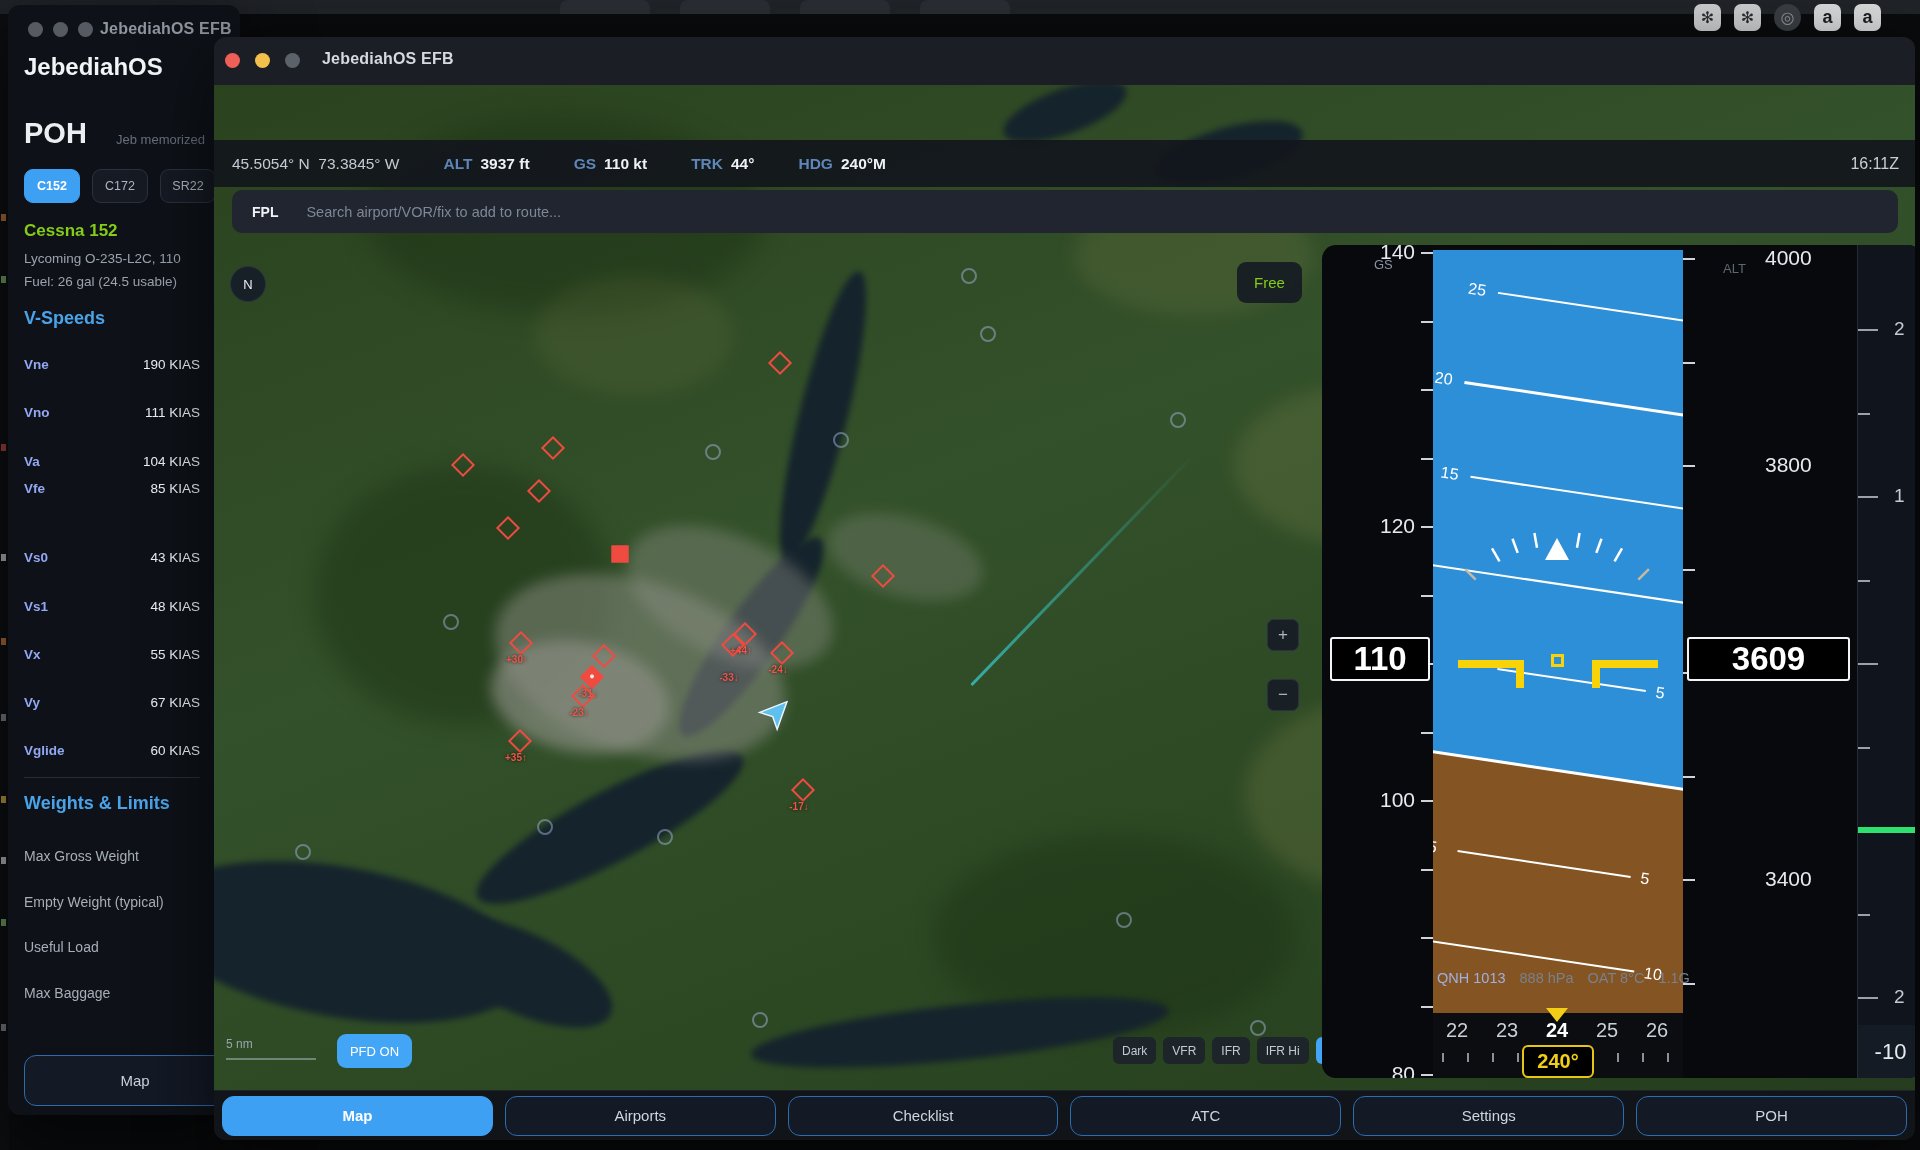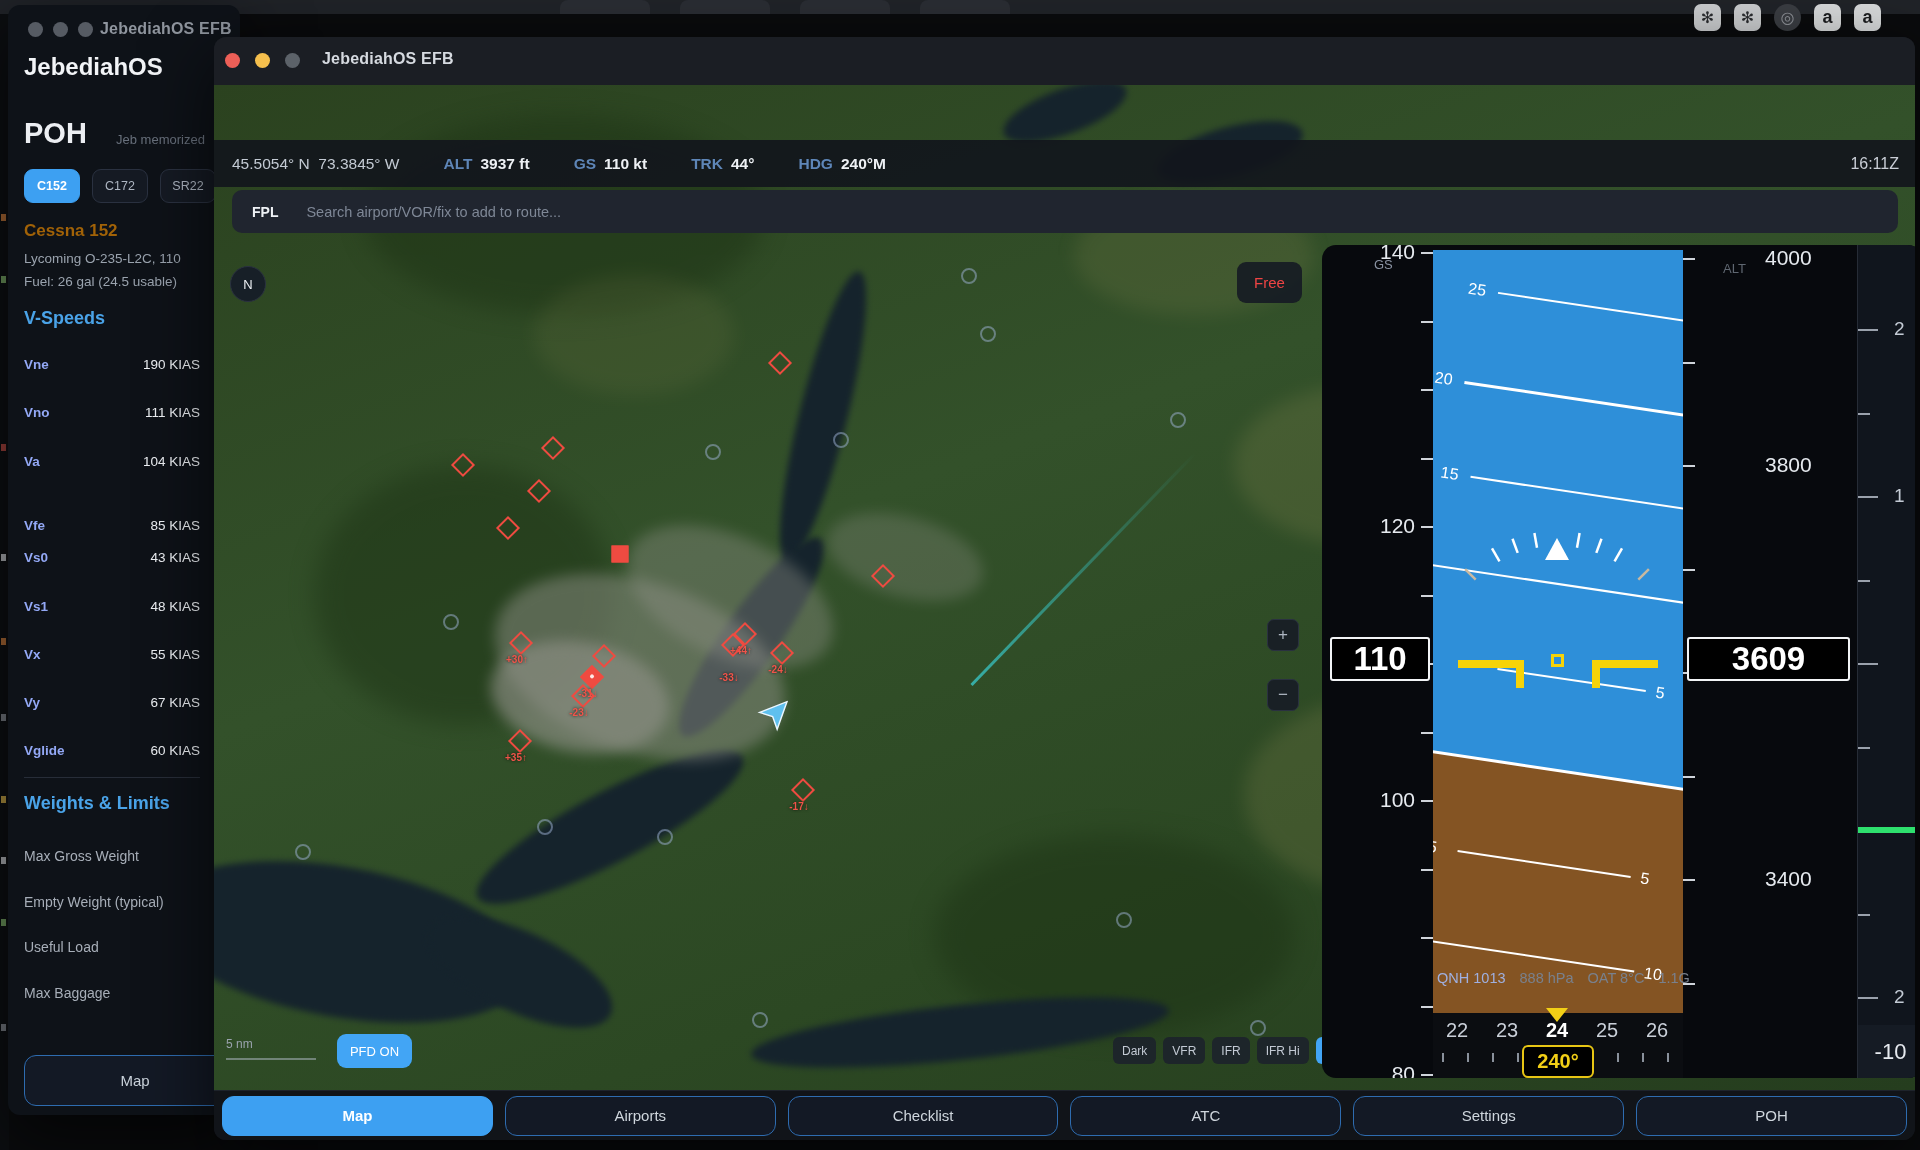--- a/index.html
+++ b/index.html
@@ -22,21 +22,21 @@
   
   .win-poh{left:8px;top:5px;width:232px;height:1110px;background:#0e1218;}
   .win-poh .wtitle{left:92px;top:15px;color:#8f959e;}
   .poh-app{position:absolute;left:16px;top:48px;font-size:24px;font-weight:bold;color:#f2f4f7;}
   .poh-h{position:absolute;left:16px;top:112px;font-size:29px;font-weight:bold;color:#eceef2;}
   .poh-sub{position:absolute;left:108px;top:127px;font-size:13px;color:#68707c;white-space:nowrap;}
   .actabs{position:absolute;left:16px;top:164px;display:flex;gap:12px;}
   .actab{height:34px;min-width:56px;padding:0 8px;border-radius:9px;display:flex;align-items:center;justify-content:center;
     font-size:12.5px;color:#aeb6c2;background:#151a23;border:1px solid #2a3140;box-sizing:border-box;}
   .actab.active{background:#3da0f2;color:#fff;border-color:#3da0f2;font-weight:bold;}
-  .ac-name{position:absolute;left:16px;top:216px;font-size:17px;font-weight:bold;color:#a16207;}
+  .ac-name{position:absolute;left:16px;top:216px;font-size:17px;font-weight:bold;color:#84cc16;}
   .ac-line1{position:absolute;left:16px;top:246px;font-size:13.5px;color:#9aa3ae;white-space:nowrap;}
   .ac-line2{position:absolute;left:16px;top:269px;font-size:13.5px;color:#9aa3ae;white-space:nowrap;}
   .sec-h{position:absolute;left:16px;font-size:18px;font-weight:bold;color:#4aa3e8;}
   .vrow{position:absolute;left:16px;width:176px;display:flex;justify-content:space-between;font-size:13.5px;}
   .vrow .vl{color:#93a8f5;font-weight:bold;}
   .vrow .vv{color:#eef1f5;}
   .divider{position:absolute;left:16px;width:176px;height:1px;background:#272d38;}
   .wrow{position:absolute;left:16px;font-size:14px;color:#a7aeb8;white-space:nowrap;}
   .poh-mapbtn{position:absolute;left:16px;top:1050px;width:220px;height:49px;border-radius:12px;
     border:1.5px solid #2e6cb0;background:#131925;color:#c9d1da;font-size:15px;
@@ -71,21 +71,21 @@
   .stat .sv{color:#eef1f5;font-weight:bold;}
   .clock{position:absolute;right:16px;top:0;height:47px;display:flex;align-items:center;color:#c9ced6;font-size:16px;}
   .fplbar{position:absolute;left:18px;top:153px;width:1666px;height:43px;background:#20252f;border-radius:10px;
     display:flex;align-items:center;}
   .fplbar .fpl{margin-left:20px;font-size:14px;font-weight:bold;color:#eef1f5;}
   .fplbar input{margin-left:26px;flex:1;background:transparent;border:none;outline:none;color:#cfd6de;font-size:14.5px;font-family:inherit;}
   .fplbar input::placeholder{color:#7e8796;}
   .nbtn{position:absolute;left:16px;top:229px;width:34px;height:34px;border-radius:50%;background:rgba(21,27,40,.9);
     border:1px solid #2a3140;color:#eef1f5;font-size:13px;display:flex;align-items:center;justify-content:center;}
   .freebtn{position:absolute;left:1023px;top:225px;width:65px;height:41px;border-radius:9px;background:rgba(22,27,36,.92);
-    color:#ef4444;font-size:15px;display:flex;align-items:center;justify-content:center;}
+    color:#84cc16;font-size:15px;display:flex;align-items:center;justify-content:center;}
   .zbtn{position:absolute;left:1053px;width:30px;height:30px;border-radius:7px;background:rgba(23,28,38,.9);
     border:1px solid #2a3140;color:#aeb6c2;font-size:17px;display:flex;align-items:center;justify-content:center;}
   .scale-label{position:absolute;left:12px;top:1000px;font-size:12px;color:#9aa3ae;}
   .scale-bar{position:absolute;left:12px;top:1021px;width:90px;height:2px;background:rgba(170,180,190,.55);}
   .pfdon{position:absolute;left:123px;top:997px;width:75px;height:34px;border-radius:9px;background:#42a5f5;
     color:#fff;font-size:13px;display:flex;align-items:center;justify-content:center;}
   .layers{position:absolute;left:899px;top:1000px;display:flex;gap:7px;}
   .lbtn{height:27px;padding:0 9px;border-radius:6px;background:rgba(27,33,43,.88);color:#c3cad4;font-size:12px;
     display:flex;align-items:center;justify-content:center;}
   .lbtn.active{background:#42a5f5;color:#fff;}
@@ -200,21 +200,21 @@
           <span class="vv">190 KIAS</span>
         </div>
         <div class="vrow" style="top: 400.3px;">
           <span class="vl">Vno</span>
           <span class="vv">111 KIAS</span>
         </div>
         <div class="vrow" style="top: 448.6px;">
           <span class="vl">Va</span>
           <span class="vv">104 KIAS</span>
         </div>
-        <div class="vrow" style="top: 513px;">
+        <div class="vrow" style="top: 476px;">
           <span class="vl">Vfe</span>
           <span class="vv">85 KIAS</span>
         </div>
         <div class="vrow" style="top: 545.2px;">
           <span class="vl">Vs0</span>
           <span class="vv">43 KIAS</span>
         </div>
         <div class="vrow" style="top: 593.5px;">
           <span class="vl">Vs1</span>
           <span class="vv">48 KIAS</span>

